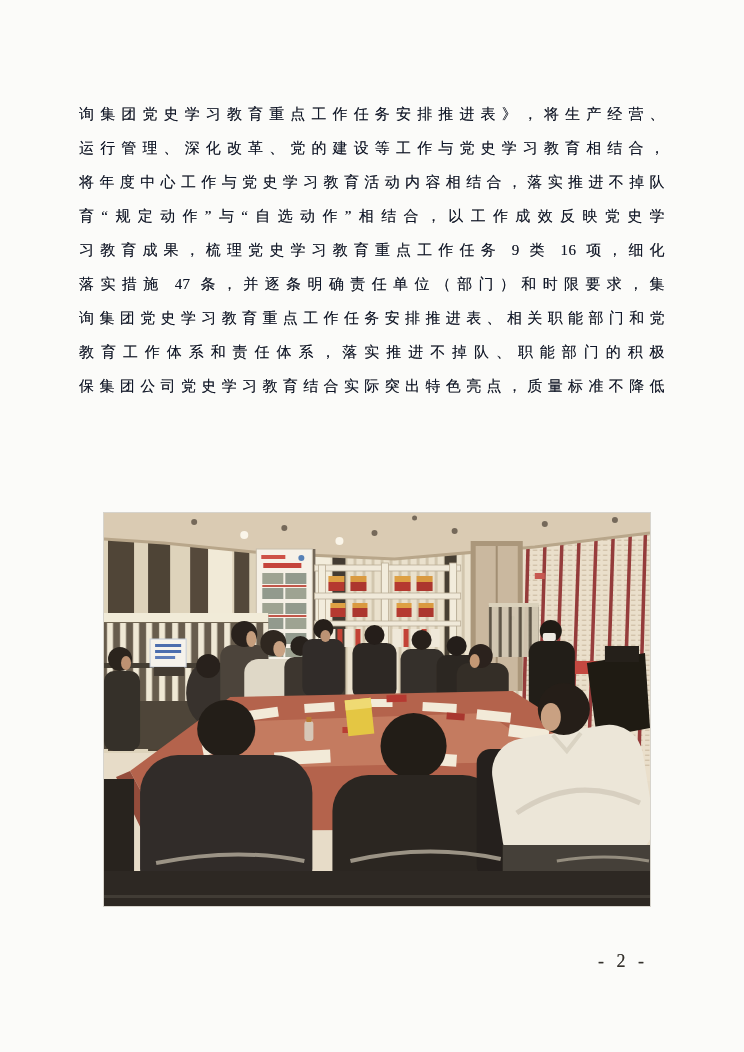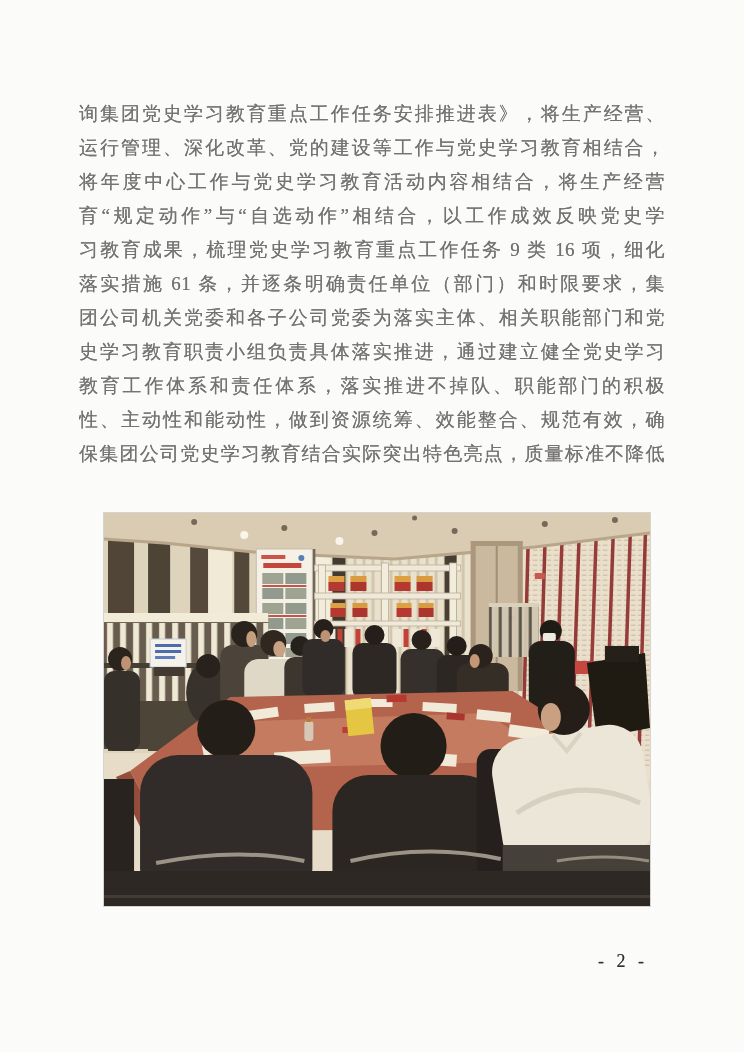--- a/index.html
+++ b/index.html
@@ -5,21 +5,21 @@
   html,body{margin:0;padding:0;background:#fbfbf9;}
   .page{
     position:relative;width:744px;height:1052px;background:#fbfbf9;
     overflow:hidden;
     font-family:"Liberation Serif","DejaVu Serif",serif;
   }
   .text-block{
     position:absolute;left:79px;top:97px;width:586px;
   }
   .tline{
-    height:34px;line-height:34px;font-size:19px;color:#737373;
+    height:34px;line-height:34px;font-size:15px;color:#0f172a;
     letter-spacing:0.4px;
     text-align:justify;text-align-last:justify;
     text-shadow:0 0 0.5px rgba(72,66,60,0.65);
     white-space:nowrap;overflow:hidden;
   }
   .tline.last{text-align-last:left;}
   .photo{
     position:absolute;left:104px;top:513px;width:546px;height:393px;
     box-shadow:0 0 0 1px rgba(150,140,122,0.35);
     background:#e6dcc8;
@@ -32,28 +32,26 @@
   }
 </style>
 </head>
 <body>
 
 <div class="page">
 
   <div class="text-block">
     <div class="tline">询集团党史学习教育重点工作任务安排推进表》，将生产经营、</div>
     <div class="tline">运行管理、深化改革、党的建设等工作与党史学习教育相结合，</div>
-    <div class="tline">将年度中心工作与党史学习教育活动内容相结合，将生产经营</div>
+    <div class="tline">将年度中心工作与党史学习教育活动内容相结合，落实推进不掉队</div>
     <div class="tline">育“规定动作”与“自选动作”相结合，以工作成效反映党史学</div>
     <div class="tline">习教育成果，梳理党史学习教育重点工作任务 9 类 16 项，细化</div>
-    <div class="tline">落实措施 61 条，并逐条明确责任单位（部门）和时限要求，集</div>
-    <div class="tline">团公司机关党委和各子公司党委为落实主体、相关职能部门和党</div>
-    <div class="tline">史学习教育职责小组负责具体落实推进，通过建立健全党史学习</div>
+    <div class="tline">落实措施 47 条，并逐条明确责任单位（部门）和时限要求，集</div>
+    <div class="tline">询集团党史学习教育重点工作任务安排推进表、相关职能部门和党</div>
     <div class="tline">教育工作体系和责任体系，落实推进不掉队、职能部门的积极</div>
-    <div class="tline">性、主动性和能动性，做到资源统筹、效能整合、规范有效，确</div>
     <div class="tline">保集团公司党史学习教育结合实际突出特色亮点，质量标准不降低</div>
   </div>
 
   <div class="photo">
     <svg viewBox="0 0 545 393" preserveAspectRatio="none">
       <defs>
         <pattern id="pBlind" width="9" height="12" patternUnits="userSpaceOnUse">
           <rect width="9" height="12" fill="#e9e1cd"></rect>
             <rect x="6" width="3" height="12" fill="#d0c5ac"></rect>
         </pattern>

